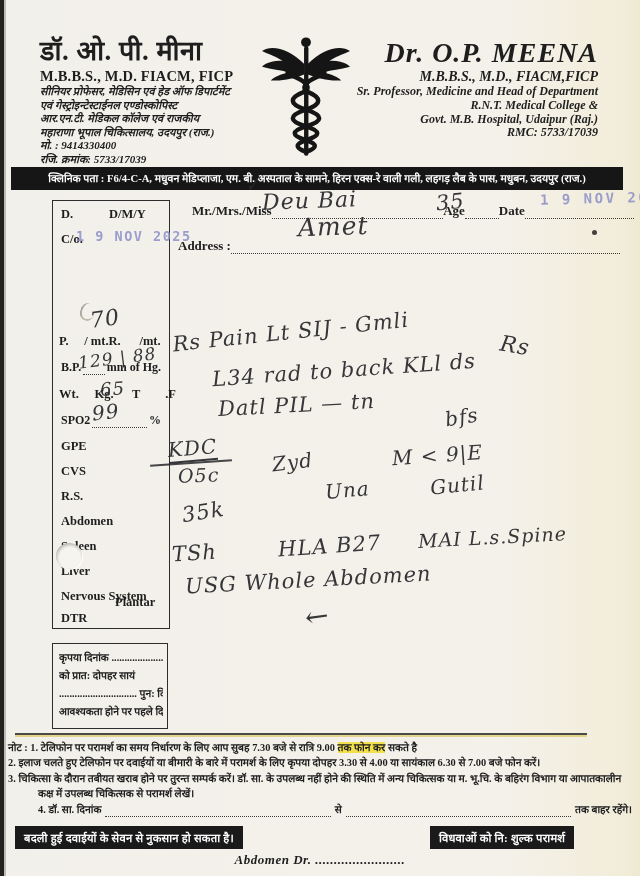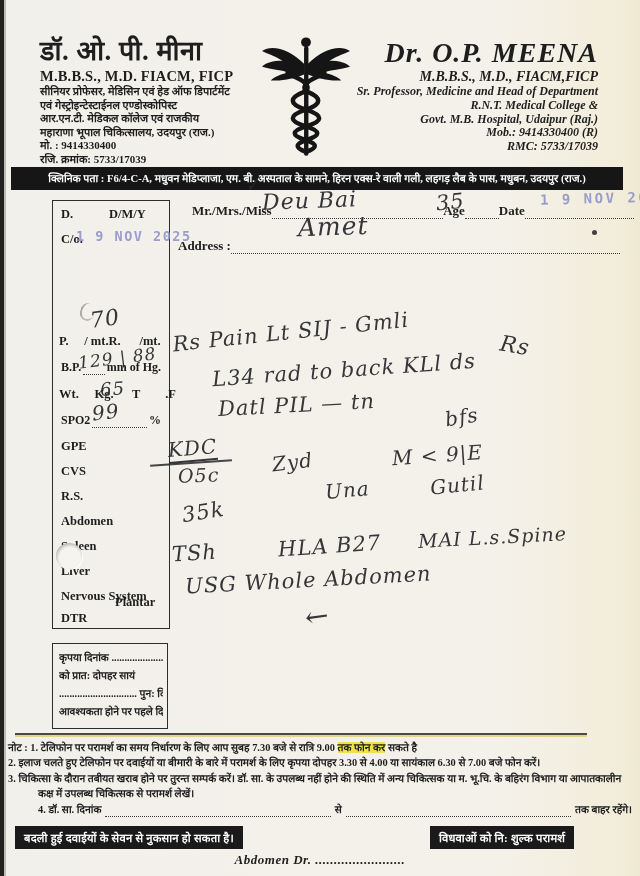--- a/index.html
+++ b/index.html
@@ -8,21 +8,21 @@
     background:linear-gradient(90deg,#f2f0ea 0%,#f4f1ea 78%,#f2edda 97%,#efe9d2 100%);
     font-family:"Liberation Serif", serif; color:#1e1e1e;
   }
   .scan-edge{position:absolute;left:0;top:0;width:4px;height:876px;background:#23221f;}
   .scan-edge2{position:absolute;left:4px;top:0;width:2px;height:876px;background:#9a968e;opacity:.6;}
 
   
   .hdr-left{position:absolute;left:40px;top:36px;width:215px;}
   .hdr-left .nm{font-size:27px;font-weight:bold;line-height:30px;letter-spacing:.5px;}
   .hdr-left .deg{font-size:14.5px;font-weight:bold;margin-top:2px;letter-spacing:.2px;}
-  .hdr-left .ln{font-size:11px;font-weight:bold;line-height:13.6px;}
+  .hdr-left .ln{font-size:11px;font-weight:bold;line-height:13.6px;font-style:italic;}
   .hdr-right{position:absolute;right:42px;top:38px;width:320px;text-align:right;font-style:italic;}
   .hdr-right .nm{font-size:28px;font-weight:bold;letter-spacing:1px;line-height:30px;}
   .hdr-right .deg{font-size:14px;font-weight:bold;margin-top:1px;}
   .hdr-right .ln{font-size:12px;font-weight:bold;line-height:13.8px;}
   .caduceus{position:absolute;left:262px;top:34px;}
 
   .clinic-bar{
     position:absolute;left:11px;top:167px;width:612px;height:23px;background:#161616;color:#fdfdfd;
     font-size:10.6px;font-weight:bold;line-height:23px;text-align:center;white-space:nowrap;overflow:hidden;
   }
@@ -103,21 +103,20 @@
       </g>
     </svg>
   </div>
 
   <div class="hdr-right">
     <div class="nm">Dr. O.P. MEENA</div>
     <div class="deg">M.B.B.S., M.D., FIACM,FICP</div>
     <div class="ln">Sr. Professor, Medicine and Head of Department</div>
     <div class="ln">R.N.T. Medical College &amp;</div>
     <div class="ln">Govt. M.B. Hospital, Udaipur (Raj.)</div>
-    <div class="ln">Mob.: 9414330400 (R)</div>
     <div class="ln">RMC: 5733/17039</div>
   </div>
 
   <div class="clinic-bar">क्लिनिक पता : F6/4-C-A, मधुवन मेडिप्लाजा, एम. बी. अस्पताल के सामने, हिरन एक्स-रे वाली गली, लहगड़ लैब के पास, मधुबन, उदयपुर (राज.)</div>
 
   <div class="prow" style="left:192px;top:203px;width:442px;">
     <span class="lbl">Mr./Mrs./Miss</span>
     <span class="leader" style="flex:2.2;"></span>
     <span class="lbl">Age</span>
     <span class="leader" style="width:34px;"></span>

